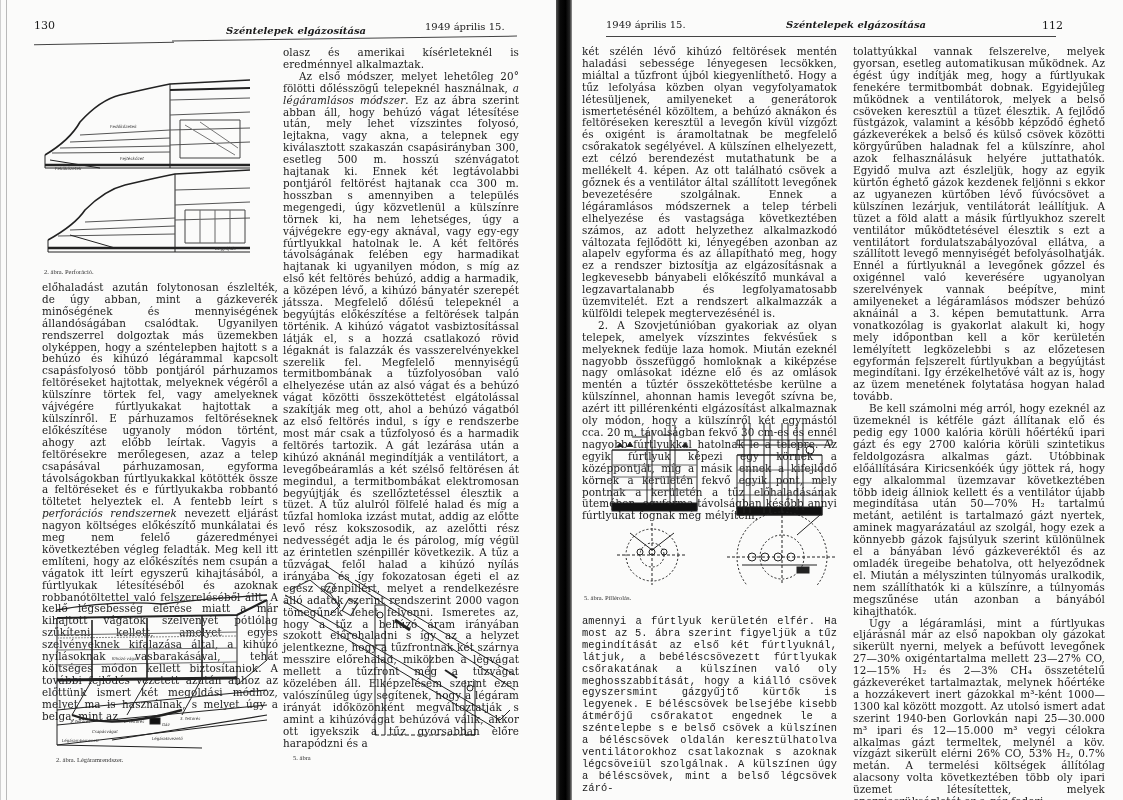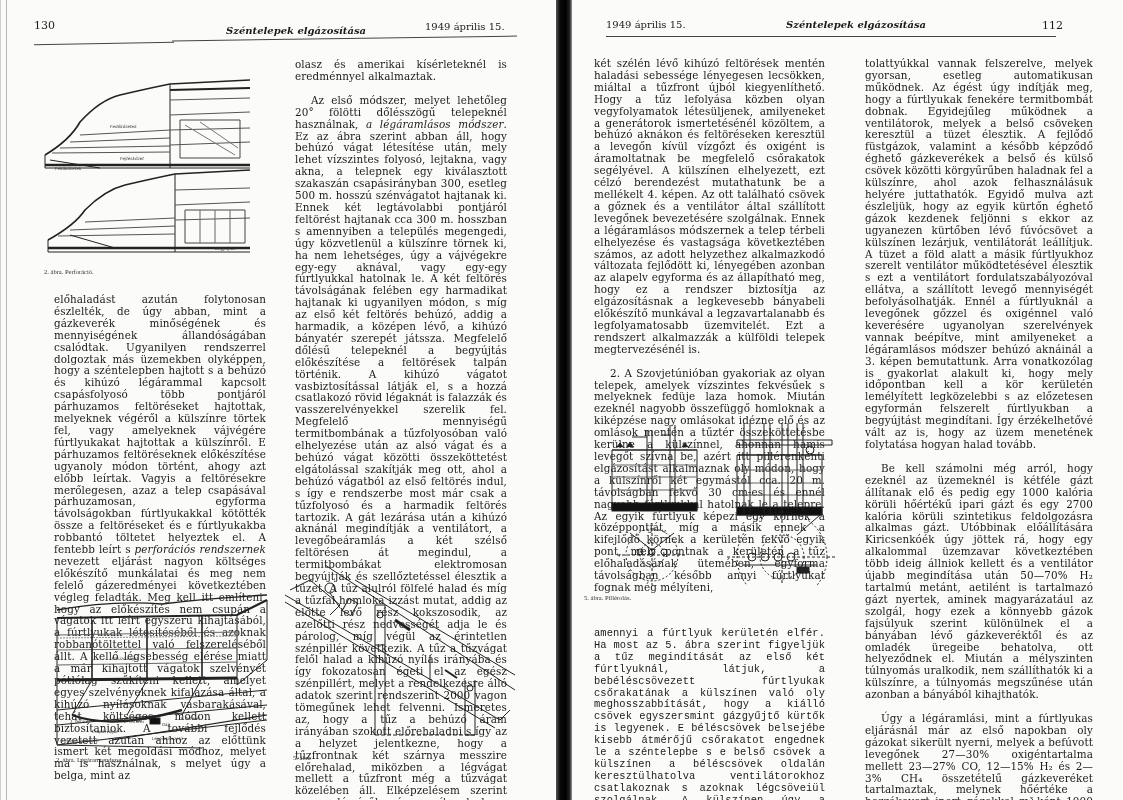--- a/index.html
+++ b/index.html
@@ -9,21 +9,21 @@
   #page-left { left:0; width:558px; }
   #page-right { left:572px; width:551px; }
   .spine { position:absolute; left:556px; top:0; width:16px; height:800px;
            background:linear-gradient(90deg,#555 0%,#0a0a0a 25%,#000 60%,#222 85%,#9a9a9a 100%); }
   .left-edge { position:absolute; left:0; top:0; width:5px; height:800px;
                border-right:1px solid #b9b9b9; border-left:1px solid #cfcfcf; }
   .running-head { position:absolute; top:18px; font-size:10px; }
   .rule { position:absolute; height:0; border-top:1.5px solid #444; }
   .col { position:absolute; font-size:10.4px; line-height:11.9px; text-align:justify;
          letter-spacing:0.1px; }
-  .col p { margin:12px; text-indent:16px; }
+  .col p { margin:0; text-indent:16px; }
   .col p.noindent { text-indent:0; }
   .col em { font-style:italic; }
   .caption { position:absolute; font-size:6.5px; font-family:Liberation Serif, serif; color:#333; }
   .fig { position:absolute; }
   .fig svg { width:100%; height:100%; display:block; }
   .ink { stroke:#222; fill:none; stroke-width:1; }
 </style>
 </head>
 <body>
 

